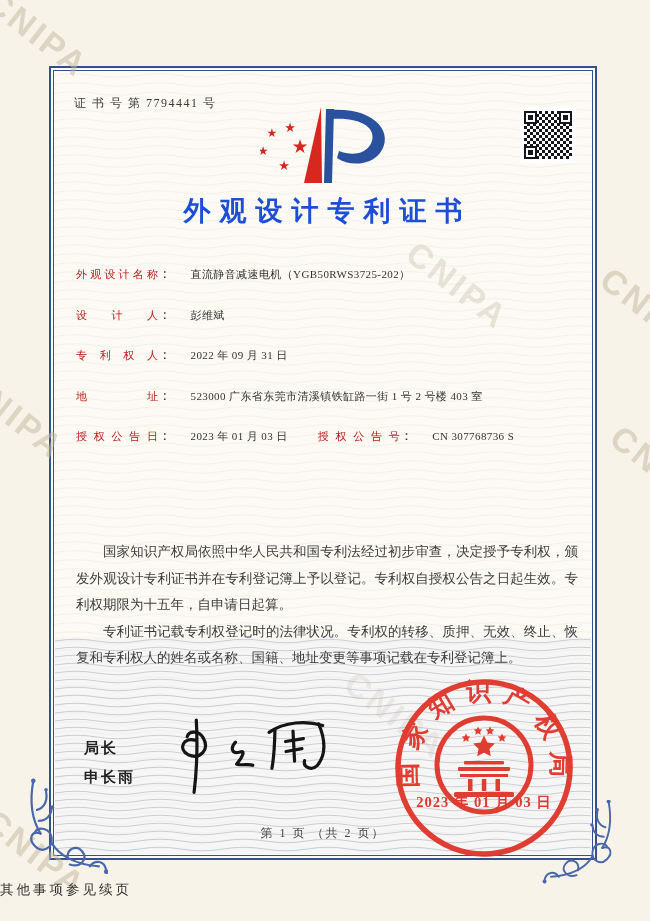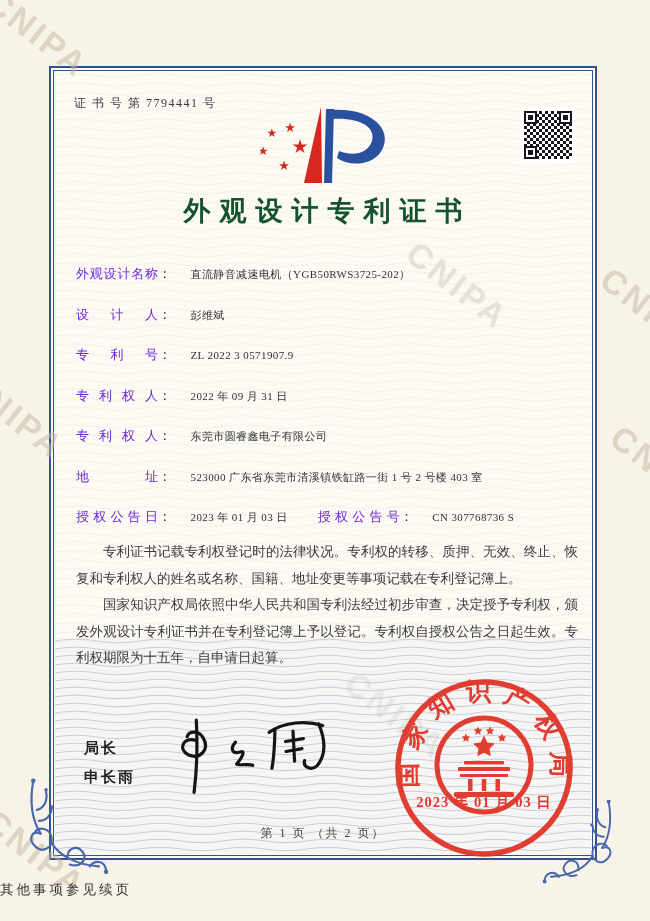--- a/index.html
+++ b/index.html
@@ -54,27 +54,27 @@
   .qr-mod{
     position:relative;width:48px;height:48px;
     background:repeating-conic-gradient(#15151d 0% 25%, #ffffff 0% 50%) 0 0/6px 6px;
   }
   .qr-f{position:absolute;width:13px;height:13px;background:#fff;border:2.5px solid #15151d;box-sizing:border-box}
   .qr-f::after{content:"";position:absolute;inset:2px;background:#15151d}
   .qr-tl{left:0;top:0}.qr-tr{right:0;top:0}.qr-bl{left:0;bottom:0}
   .title{
     position:absolute;top:122px;left:0;width:100%;text-align:center;
     font-size:27px;font-weight:bold;letter-spacing:9px;text-indent:9px;
-    color:#14532d;font-family:"Liberation Serif","DejaVu Serif",serif;
+    color:#1d4ed8;font-family:"Liberation Serif","DejaVu Serif",serif;
   }
   
   .fields{position:absolute;left:22px;top:182px;right:12px}
   .field-row{height:40.5px;line-height:40.5px;white-space:nowrap}
   .lbl{
-    display:inline-block;width:82px;font-size:13px;color:#6d28d9;
+    display:inline-block;width:82px;font-size:11px;color:#b91c1c;
     text-align:justify;text-align-last:justify;text-justify:inter-character;
     vertical-align:baseline;
   }
   .colon{font-size:13.5px;color:#333}
   .val{font-size:11px;color:#333;margin-left:19px;letter-spacing:.4px}
   .pair2{margin-left:26px}
   
   .paras{
     position:absolute;left:22px;top:468px;width:502px;
     font-size:13.5px;line-height:26.5px;color:#3c3c3c;text-align:justify;
@@ -163,40 +163,34 @@
   <div class="title">外观设计专利证书</div>
 
   <div class="fields">
     <div class="field-row">
       <span class="lbl">外观设计名称</span><span class="colon">：</span><span class="val">直流静音减速电机（YGB50RWS3725-202）</span>
     </div>
     <div class="field-row">
       <span class="lbl">设计人</span><span class="colon">：</span><span class="val">彭维斌</span>
     </div>
     <div class="field-row">
-      <span class="lbl">专利号</span><span class="colon">：</span><span class="val">ZL 2022 3 0571907.9</span>
-    </div>
-    <div class="field-row">
       <span class="lbl">专利权人</span><span class="colon">：</span><span class="val">2022 年 09 月 31 日</span>
-    </div>
-    <div class="field-row">
-      <span class="lbl">专利权人</span><span class="colon">：</span><span class="val">东莞市圆睿鑫电子有限公司</span>
     </div>
     <div class="field-row">
       <span class="lbl">地址</span><span class="colon">：</span><span class="val">523000 广东省东莞市清溪镇铁缸路一街 1 号 2 号楼 403 室</span>
     </div>
     <div class="field-row">
       <span><span class="lbl">授权公告日</span><span class="colon">：</span><span class="val">2023 年 01 月 03 日</span></span>
       <span class="pair2"><span class="lbl">授权公告号</span><span class="colon">：</span><span class="val">CN 307768736 S</span></span>
     </div>
   </div>
 
   <div class="paras">
+    <p>国家知识产权局依照中华人民共和国专利法经过初步审查，决定授予专利权，颁发外观设计专利证书并在专利登记簿上予以登记。专利权自授权公告之日起生效。专利权期限为十五年，自申请日起算。</p>
     <p>专利证书记载专利权登记时的法律状况。专利权的转移、质押、无效、终止、恢复和专利权人的姓名或名称、国籍、地址变更等事项记载在专利登记簿上。</p>
-    <p>国家知识产权局依照中华人民共和国专利法经过初步审查，决定授予专利权，颁发外观设计专利证书并在专利登记簿上予以登记。专利权自授权公告之日起生效。专利权期限为十五年，自申请日起算。</p>
   </div>
 
   <div class="officer">
     <div>局长</div>
     <div>申长雨</div>
   </div>
 
   <svg class="signature" width="200" height="85" viewBox="0 0 200 85">
     <g fill="none" stroke="#151515" stroke-width="3.2" stroke-linecap="round" stroke-linejoin="round" transform="rotate(-3 100 40)">
       <path d="M38,26 C26,22 20,34 30,40 C42,46 52,36 46,24 C42,16 32,16 30,22"></path>

